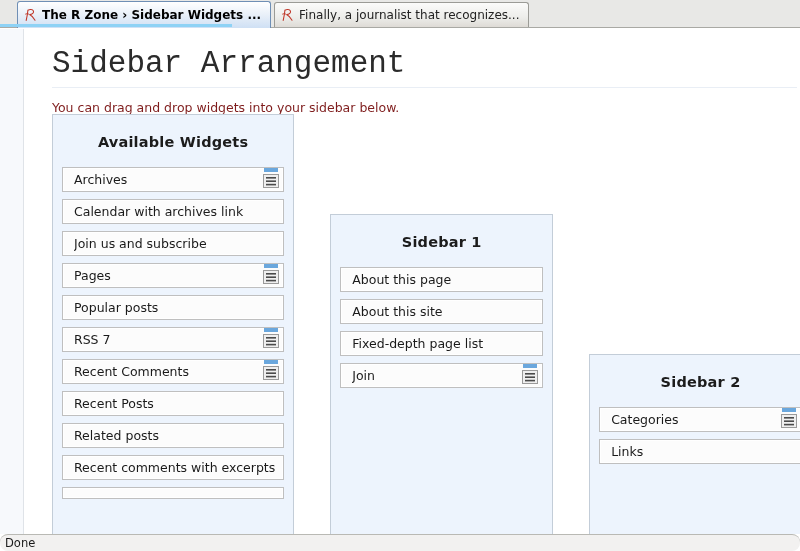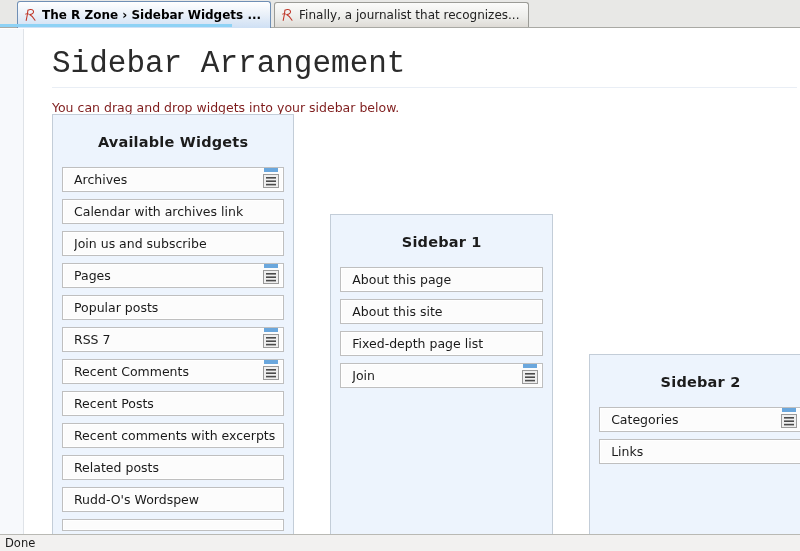--- a/index.html
+++ b/index.html
@@ -195,20 +195,21 @@
   .statusbar {
     position: absolute;
     left: 0; top: 534px;
     width: 800px; height: 17px;
     background: #f2f1f0;
     border-top: 1px solid #b9b9b4;
     box-sizing: border-box;
     font-size: 11.5px;
     color: #1a1a1a;
     padding: 1px 0 0 5px;
+    border-radius: 8px;
   }
 </style>
 </head>
 <body>
 
 <div class="tabstrip">
   <div class="tab active">
     <span class="favicon">
       <svg viewBox="0 0 13 14" width="13" height="14" aria-hidden="true">
         <path d="M2.2 12.4 C3 9 3.6 5.4 3.9 2.2 C5.6 1.3 8.6 1.2 9.4 2.9 C10.2 4.7 8.2 6.4 5.6 6.6 C7.4 7.4 9.4 9.6 11 12.2" fill="none" stroke="#c0392b" stroke-width="1.1" stroke-linecap="round"></path>
@@ -288,27 +289,24 @@
                   <rect x="1.5" y="10.5" width="15" height="13" fill="#efefef" stroke="#9a9a9a" stroke-width="1"></rect>
                   <rect x="4" y="13" width="10" height="1.6" fill="#4a4a4a"></rect>
                   <rect x="4" y="16.4" width="10" height="1.6" fill="#4a4a4a"></rect>
                   <rect x="4" y="19.8" width="10" height="1.6" fill="#4a4a4a"></rect>
                 </svg></span>
             </div>
             <div class="widget">
               <span class="wlabel">Recent Posts</span>
             </div>
             <div class="widget">
+              <span class="wlabel">Related posts</span>
+            </div>
+            <div class="widget">
               <span class="wlabel">Recent comments with excerpts</span>
-            </div>
-            <div class="widget">
-              <span class="wlabel">Related posts</span>
-            </div>
-            <div class="widget">
-              <span class="wlabel">Rudd-O's Wordspew</span>
             </div>
             <div class="widget partial">
               <span class="wlabel"></span>
             </div>
           </div>
       </div>
 
       <div class="panel sb1">
         <div class="panel-title">Sidebar 1</div>
         <div id="list-1">

